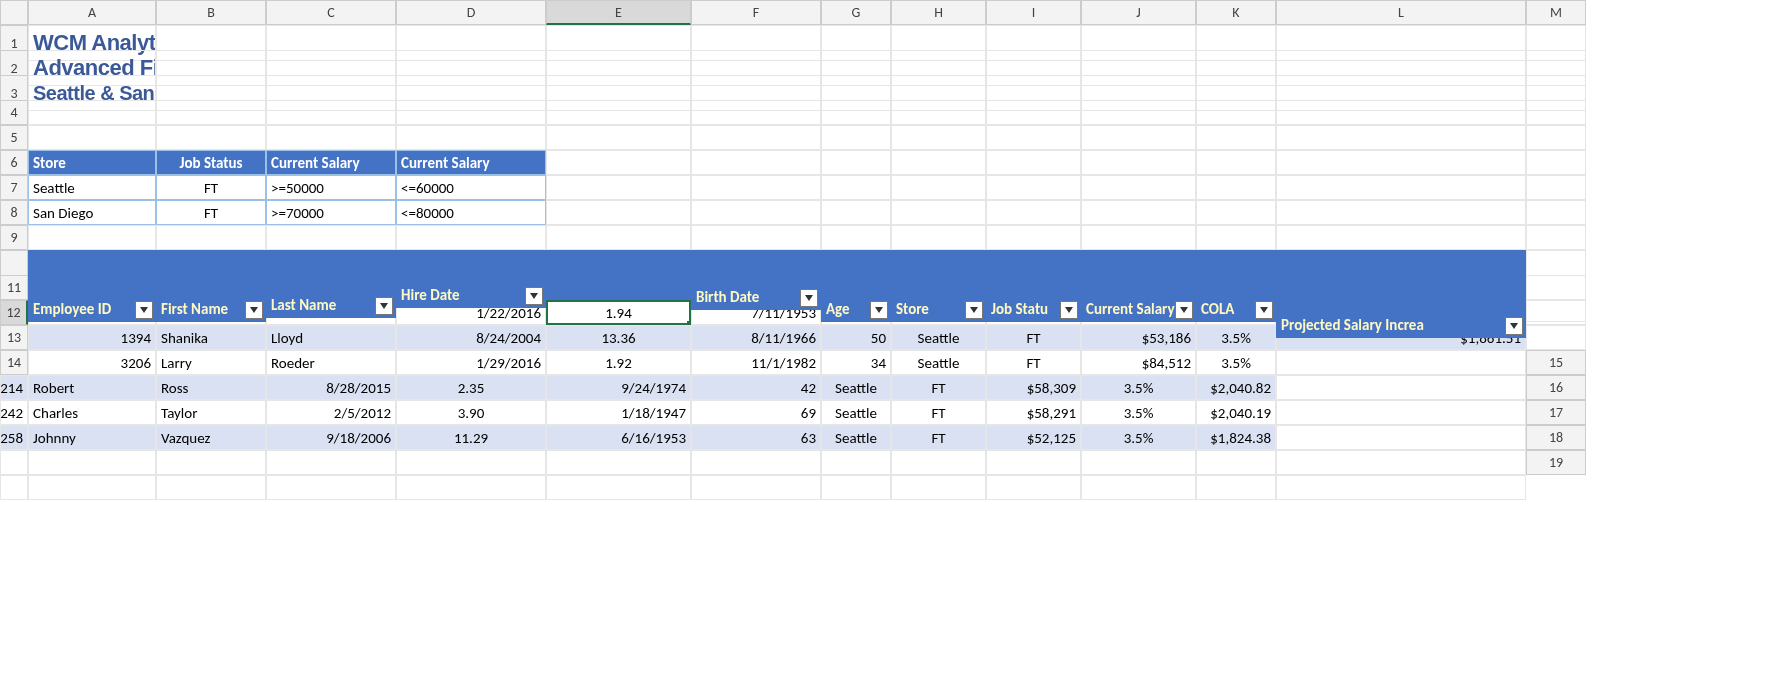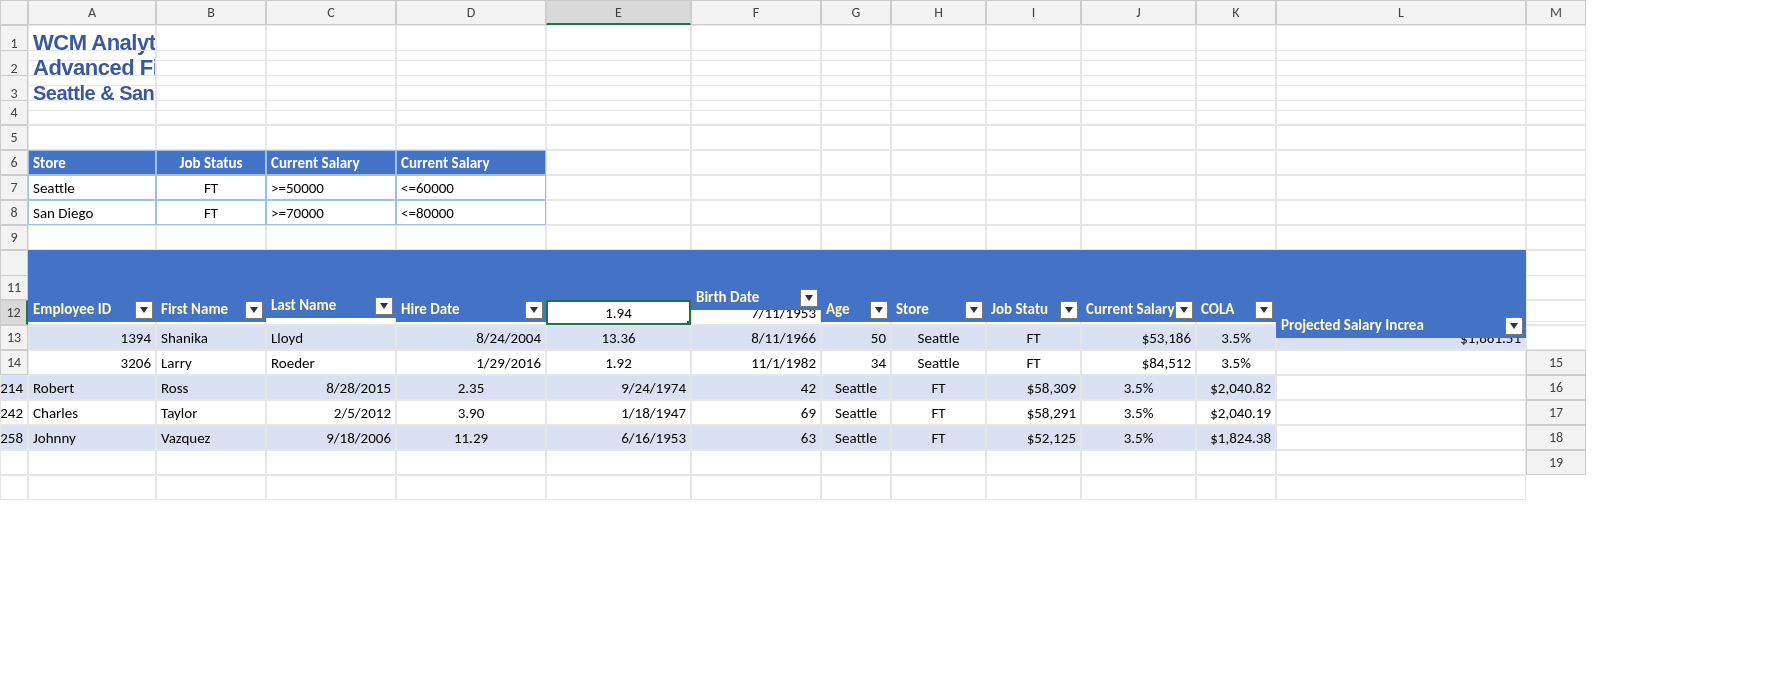--- a/index.html
+++ b/index.html
@@ -234,21 +234,21 @@
       </div>
     </div>
     <div class="cell table-hdr" style="height: 68px;">
       <span>Last Name</span>
       <div class="filter-btn">
         <svg viewBox="0 0 8 6">
           <path d="M0 0 L8 0 L4 6 Z" fill="#333"></path>
         </svg>
       </div>
     </div>
-    <div class="cell table-hdr" style="height: 72px;">
+    <div class="cell table-hdr" style="height: 58px;">
       <span>Hire Date</span>
       <div class="filter-btn">
         <svg viewBox="0 0 8 6">
           <path d="M0 0 L8 0 L4 6 Z" fill="#333"></path>
         </svg>
       </div>
     </div>
     <div class="cell table-hdr" style="height: 72px;">
       <span>Years of Servic</span>
       <div class="filter-btn">

